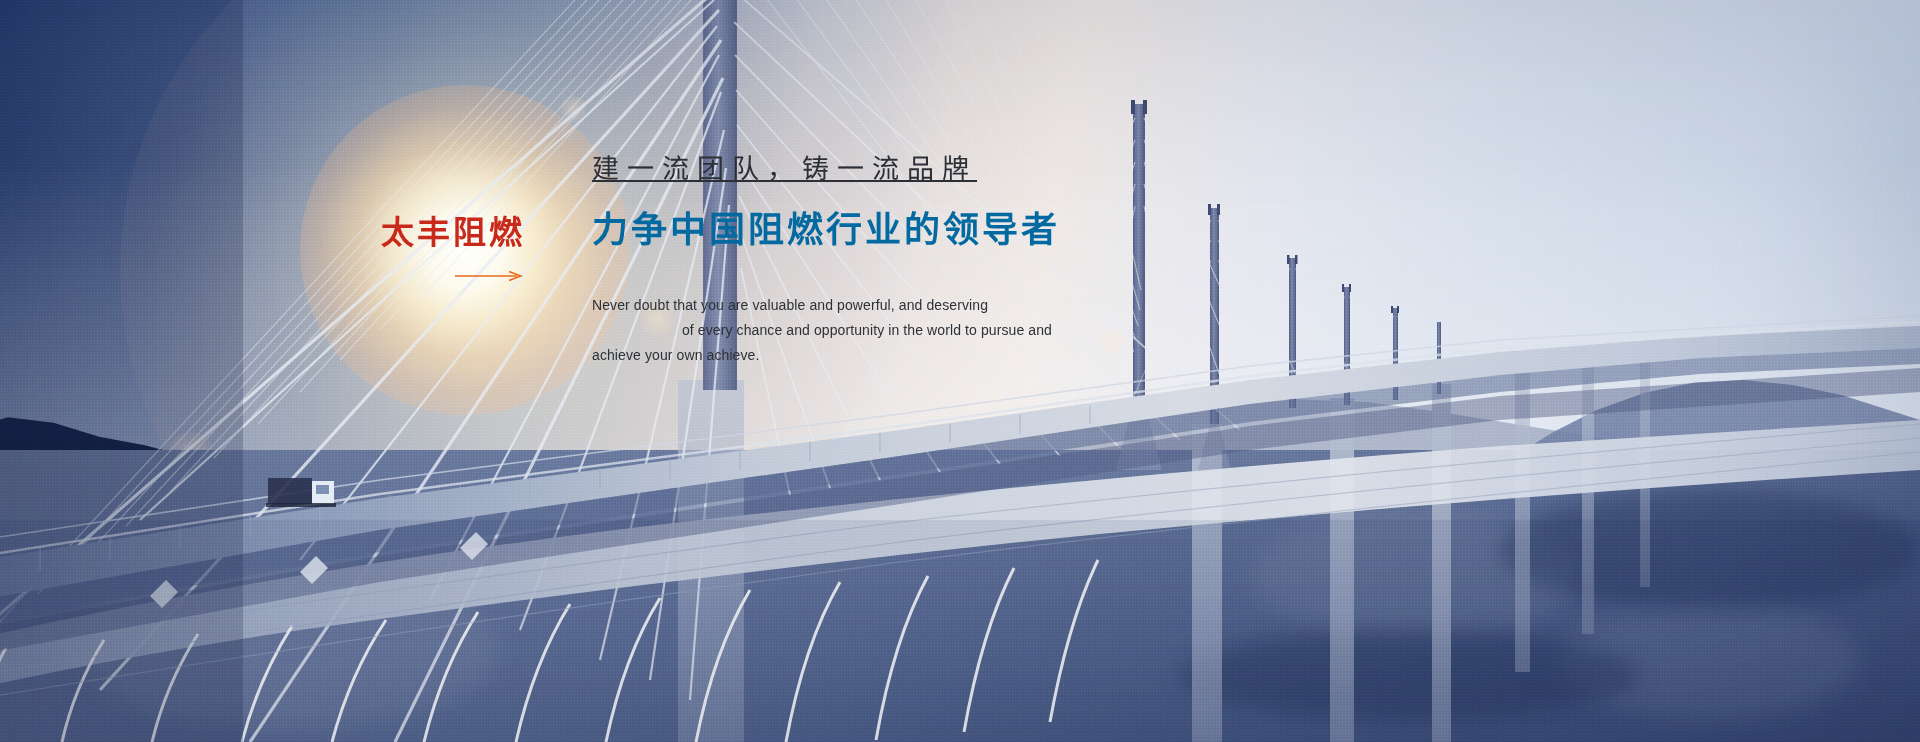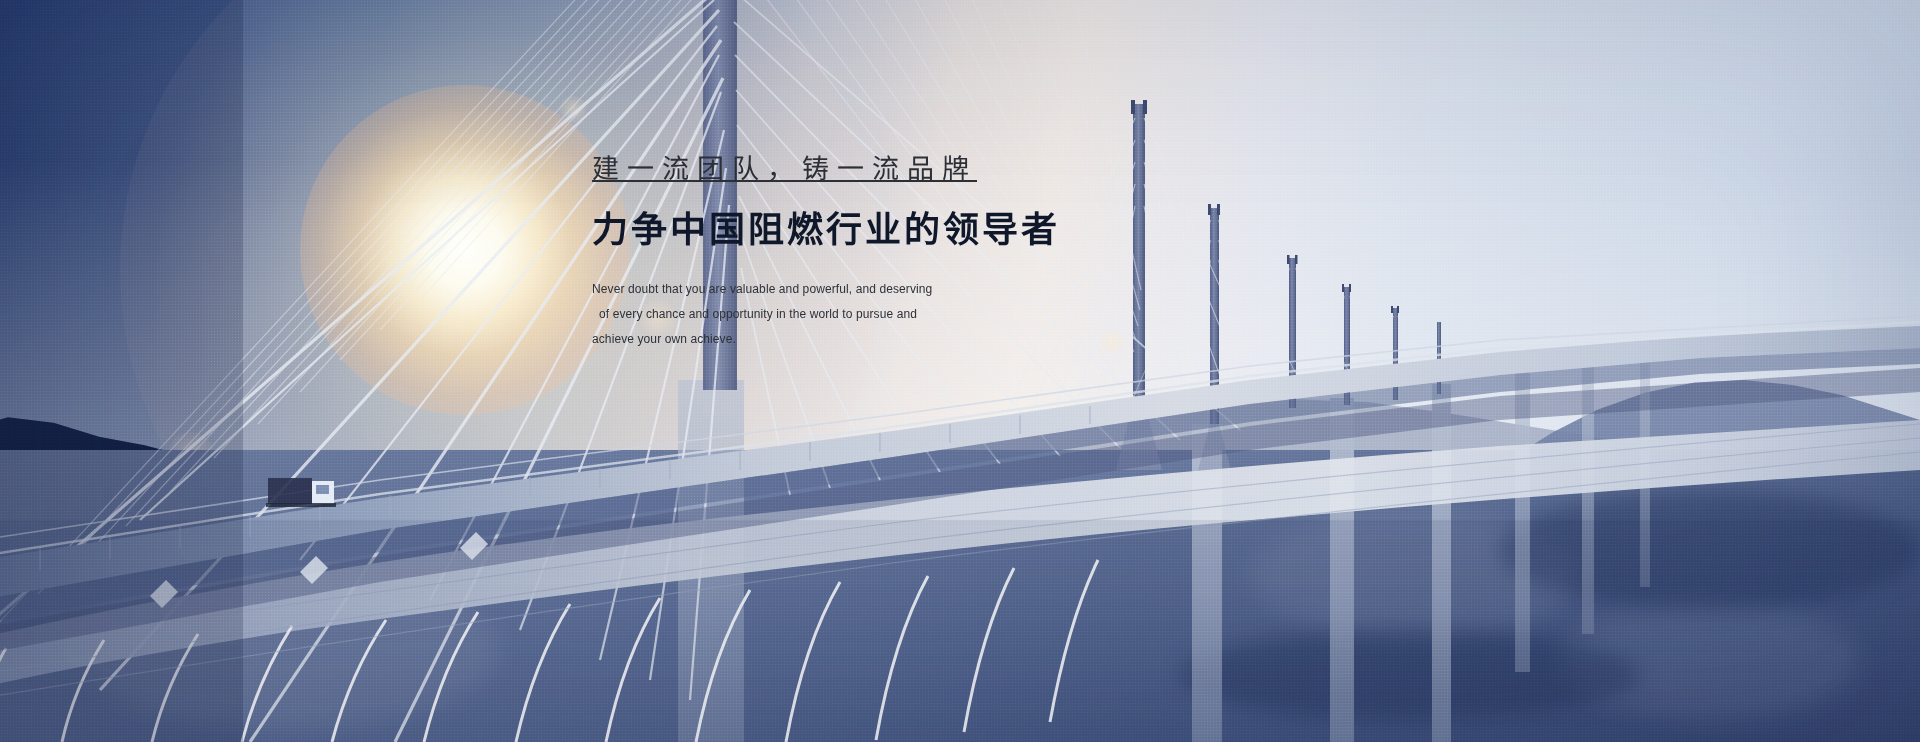--- a/index.html
+++ b/index.html
@@ -182,35 +182,35 @@
     color:#2c2f36;
     letter-spacing:8px;
     line-height:1.25;
     white-space:nowrap;
     text-decoration:underline;
   }
   .headline-main{
     margin-top:22px;
     font-family:"DejaVu Sans","Liberation Sans",sans-serif;
     font-size:36px; font-weight:bold;
-    color:#0f172a;
+    color:#0369a1;
     letter-spacing:3px;
     line-height:1.2;
     white-space:nowrap;
   }
   .paragraph{
-    margin-top:26px;
-    font-size:12px;
+    margin-top:42px;
+    font-size:14px;
     color:#2d3138;
     line-height:25px;
     letter-spacing:.1px;
     max-width:460px;
   }
   .paragraph span{ display:block; white-space:nowrap; }
-  .paragraph span.indent{ padding-left:7px; }
+  .paragraph span.indent{ padding-left:7px;text-align:right; }
 </style>
 </head>
 <body>
 
 <div id="banner">
 
   <div class="sky"></div>
   <div class="sky-haze"></div>
 
   <div class="sun-bloom"></div>
@@ -488,20 +488,29 @@
     </svg>
   </div>
 
   <div class="tint-left"></div>
   <div class="tint-band"></div>
   <div class="dot-grid"></div>
   <div class="vignette"></div>
 
   <div class="content">
 
+    <div class="logo-block">
+      <div class="logo-text">太丰阻燃</div>
+      <div class="logo-arrow">
+        <svg width="68" height="10" viewBox="0 0 68 10" aria-hidden="true">
+          <line x1="0" y1="5" x2="62" y2="5" stroke="#e8681c" stroke-width="1.6"></line>
+          <polyline points="54,0.5 66,5 54,9.5" fill="none" stroke="#e8681c" stroke-width="1.6"></polyline>
+        </svg>
+      </div>
+    </div>
 
     <div class="copy">
       <div class="headline-sub">建一流团队，铸一流品牌</div>
 
       <div class="headline-main">力争中国阻燃行业的领导者</div>
 
       <div class="paragraph">
         <span>Never doubt that you are valuable and powerful, and deserving</span>
         <span class="indent">of every chance and opportunity in the world to pursue and</span>
         <span>achieve your own achieve.</span>

